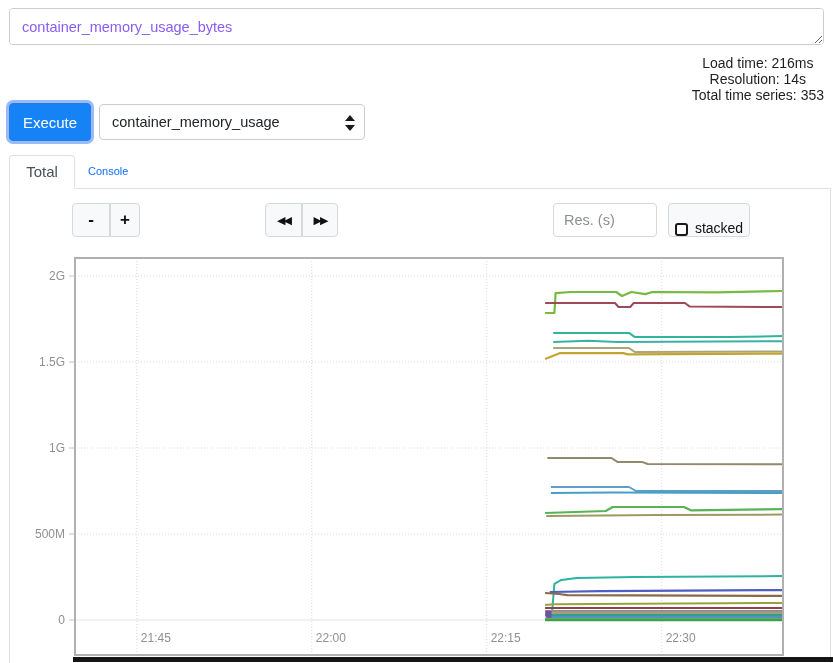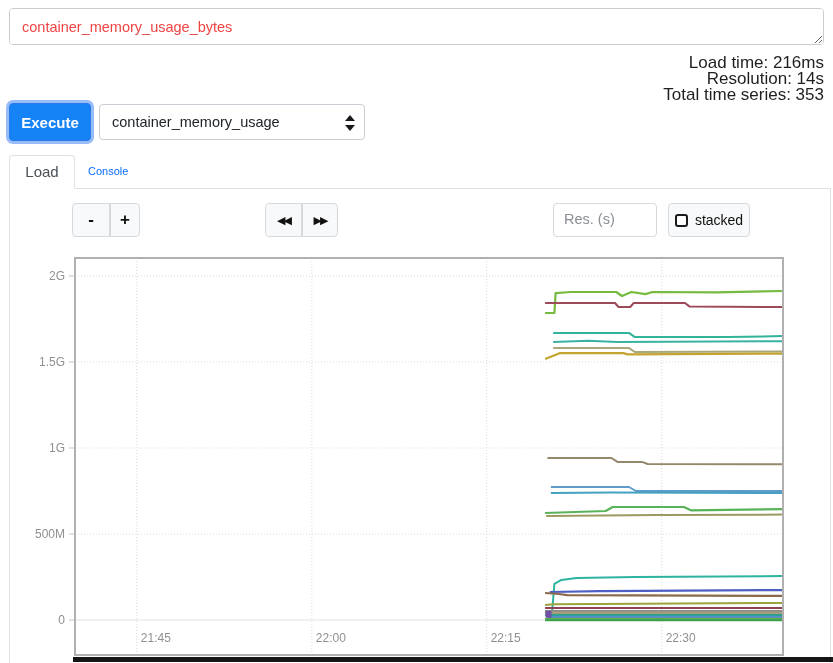--- a/index.html
+++ b/index.html
@@ -2,29 +2,29 @@
 <html><head>
 <meta charset="utf-8">
 <style>
   html,body{margin:0;padding:0;background:#fff;}
   body{width:833px;height:663px;position:relative;overflow:hidden;
        font-family:"Liberation Sans",sans-serif;color:#212529;}
   *{box-sizing:border-box;}
 
   .query-textarea{position:absolute;left:9px;top:8px;width:815px;height:37px;
     border:1px solid #ccc;border-radius:4px;padding:8px 12px;font-size:14.5px;
-    font-family:"Liberation Sans",sans-serif;color:#ef4444;resize:vertical;outline:none;line-height:20px;}
+    font-family:"Liberation Sans",sans-serif;color:#8b5cf6;resize:vertical;outline:none;line-height:20px;}
 
-  .stats{position:absolute;right:9px;top:55px;text-align:right;font-size:17px;
+  .stats{position:absolute;right:9px;top:55px;text-align:center;font-size:14px;
     line-height:16px;color:#1f1f1f;margin-left:48px;}
 
   .execute-btn{position:absolute;left:9px;top:103px;width:82px;height:38px;
     background:#1583f5;border:1px solid #2a79e8;border-radius:4px;color:#fff;
     font-size:15px;font-family:inherit;cursor:pointer;
-    box-shadow:0 0 0 3px rgba(66,133,244,.55);font-weight:bold;}
+    box-shadow:0 0 0 3px rgba(66,133,244,.55);}
 
   .metric-select{position:absolute;left:99px;top:104px;width:266px;height:36px;
     background:#fff;border:1px solid #c9ced4;border-radius:4px;display:flex;
     align-items:center;padding:0 26px 0 12px;font-size:14.5px;color:#212529;cursor:pointer;}
   .metric-select .sel-text{white-space:nowrap;overflow:hidden;flex:1;}
   .metric-select .updown{position:absolute;right:9px;top:10px;}
 
   .tab-graph{position:absolute;left:9px;top:155px;width:66px;height:34px;
     background:#fff;border:1px solid #dee2e6;border-bottom:1px solid #fff;
     border-radius:4px 4px 0 0;text-align:center;line-height:32px;font-size:15px;
@@ -49,26 +49,26 @@
   .grp-range input{width:100%;height:100%;border:1px solid #d6d9dc;border-left:none;border-right:none;padding-right:24px;}
   .spinner{position:absolute;right:6px;top:8px;width:13px;height:18px;border:1px solid #9aa0a6;
     border-radius:2px;display:flex;flex-direction:column;align-items:center;justify-content:center;gap:2px;background:#fbfbfb;}
   .spinner .tri-up{width:0;height:0;border-left:3px solid transparent;border-right:3px solid transparent;border-bottom:4px solid #5f6368;}
   .spinner .tri-dn{width:0;height:0;border-left:3px solid transparent;border-right:3px solid transparent;border-top:4px solid #5f6368;}
   .grp-until{left:265px;width:273px;}
   .grp-until .rw{width:37px;border-radius:4px 0 0 4px;font-size:11px;letter-spacing:-2px;}
   .grp-until .ff{width:36px;border-radius:0 4px 4px 0;font-size:11px;letter-spacing:-2px;}
   .grp-until input{flex:1;border-left:none;border-right:none;}
   .res-input{position:absolute;left:553px;top:203px;width:104px;height:34px;
-    border:1px solid #d6d9dc;border-radius:4px;padding:0 10px;font-size:10px;
+    border:1px solid #d6d9dc;border-radius:4px;padding:0 10px;font-size:14px;
     font-family:inherit;outline:none;}
   .res-input::placeholder{color:#8a8f94;font-size:14.5px;}
   .stacked-btn{position:absolute;left:668px;top:203px;width:82px;height:34px;
     background:#f8f9fa;border:1px solid #d6d9dc;border-radius:4px;display:flex;
-    align-items:center;justify-content:center;font-size:14px;color:#111;cursor:pointer;}
+    align-items:flex-end;justify-content:center;font-size:14px;color:#111;cursor:pointer;}
   .checkbox-square{width:13px;height:13px;border:2px solid #1a1a1a;border-radius:3px;
     margin-right:7px;background:#fff;}
 
   .chart-svg{position:absolute;left:75px;top:258px;overflow:visible;}
   .chart-svg text.tick{font-size:12px;fill:#909090;font-family:"Liberation Sans",sans-serif;}
 
   .resize-bar{position:absolute;left:73px;top:657px;width:760px;height:5px;background:#151515;}
 </style>
 </head>
 <body>
@@ -84,21 +84,21 @@
 <button class="execute-btn">Execute</button>
 
 <div class="metric-select">
   <span class="sel-text">container_memory_usage</span>
   <svg class="updown" width="10" height="16" viewBox="0 0 10 16">
     <polygon points="5,0 10,6 0,6" fill="#1a1a1a"></polygon>
     <polygon points="5,16 10,10 0,10" fill="#1a1a1a"></polygon>
   </svg>
 </div>
 
-<div class="tab-graph">Load</div>
+<div class="tab-graph">Total</div>
 <div class="tab-console">Console</div>
 <div class="nav-underline"></div>
 
 <div class="tab-panel"></div>
 
 <div class="ctl grp-range">
   <div class="btn minus">-</div>
   <div class="btn plus">+</div>
 </div>
 

